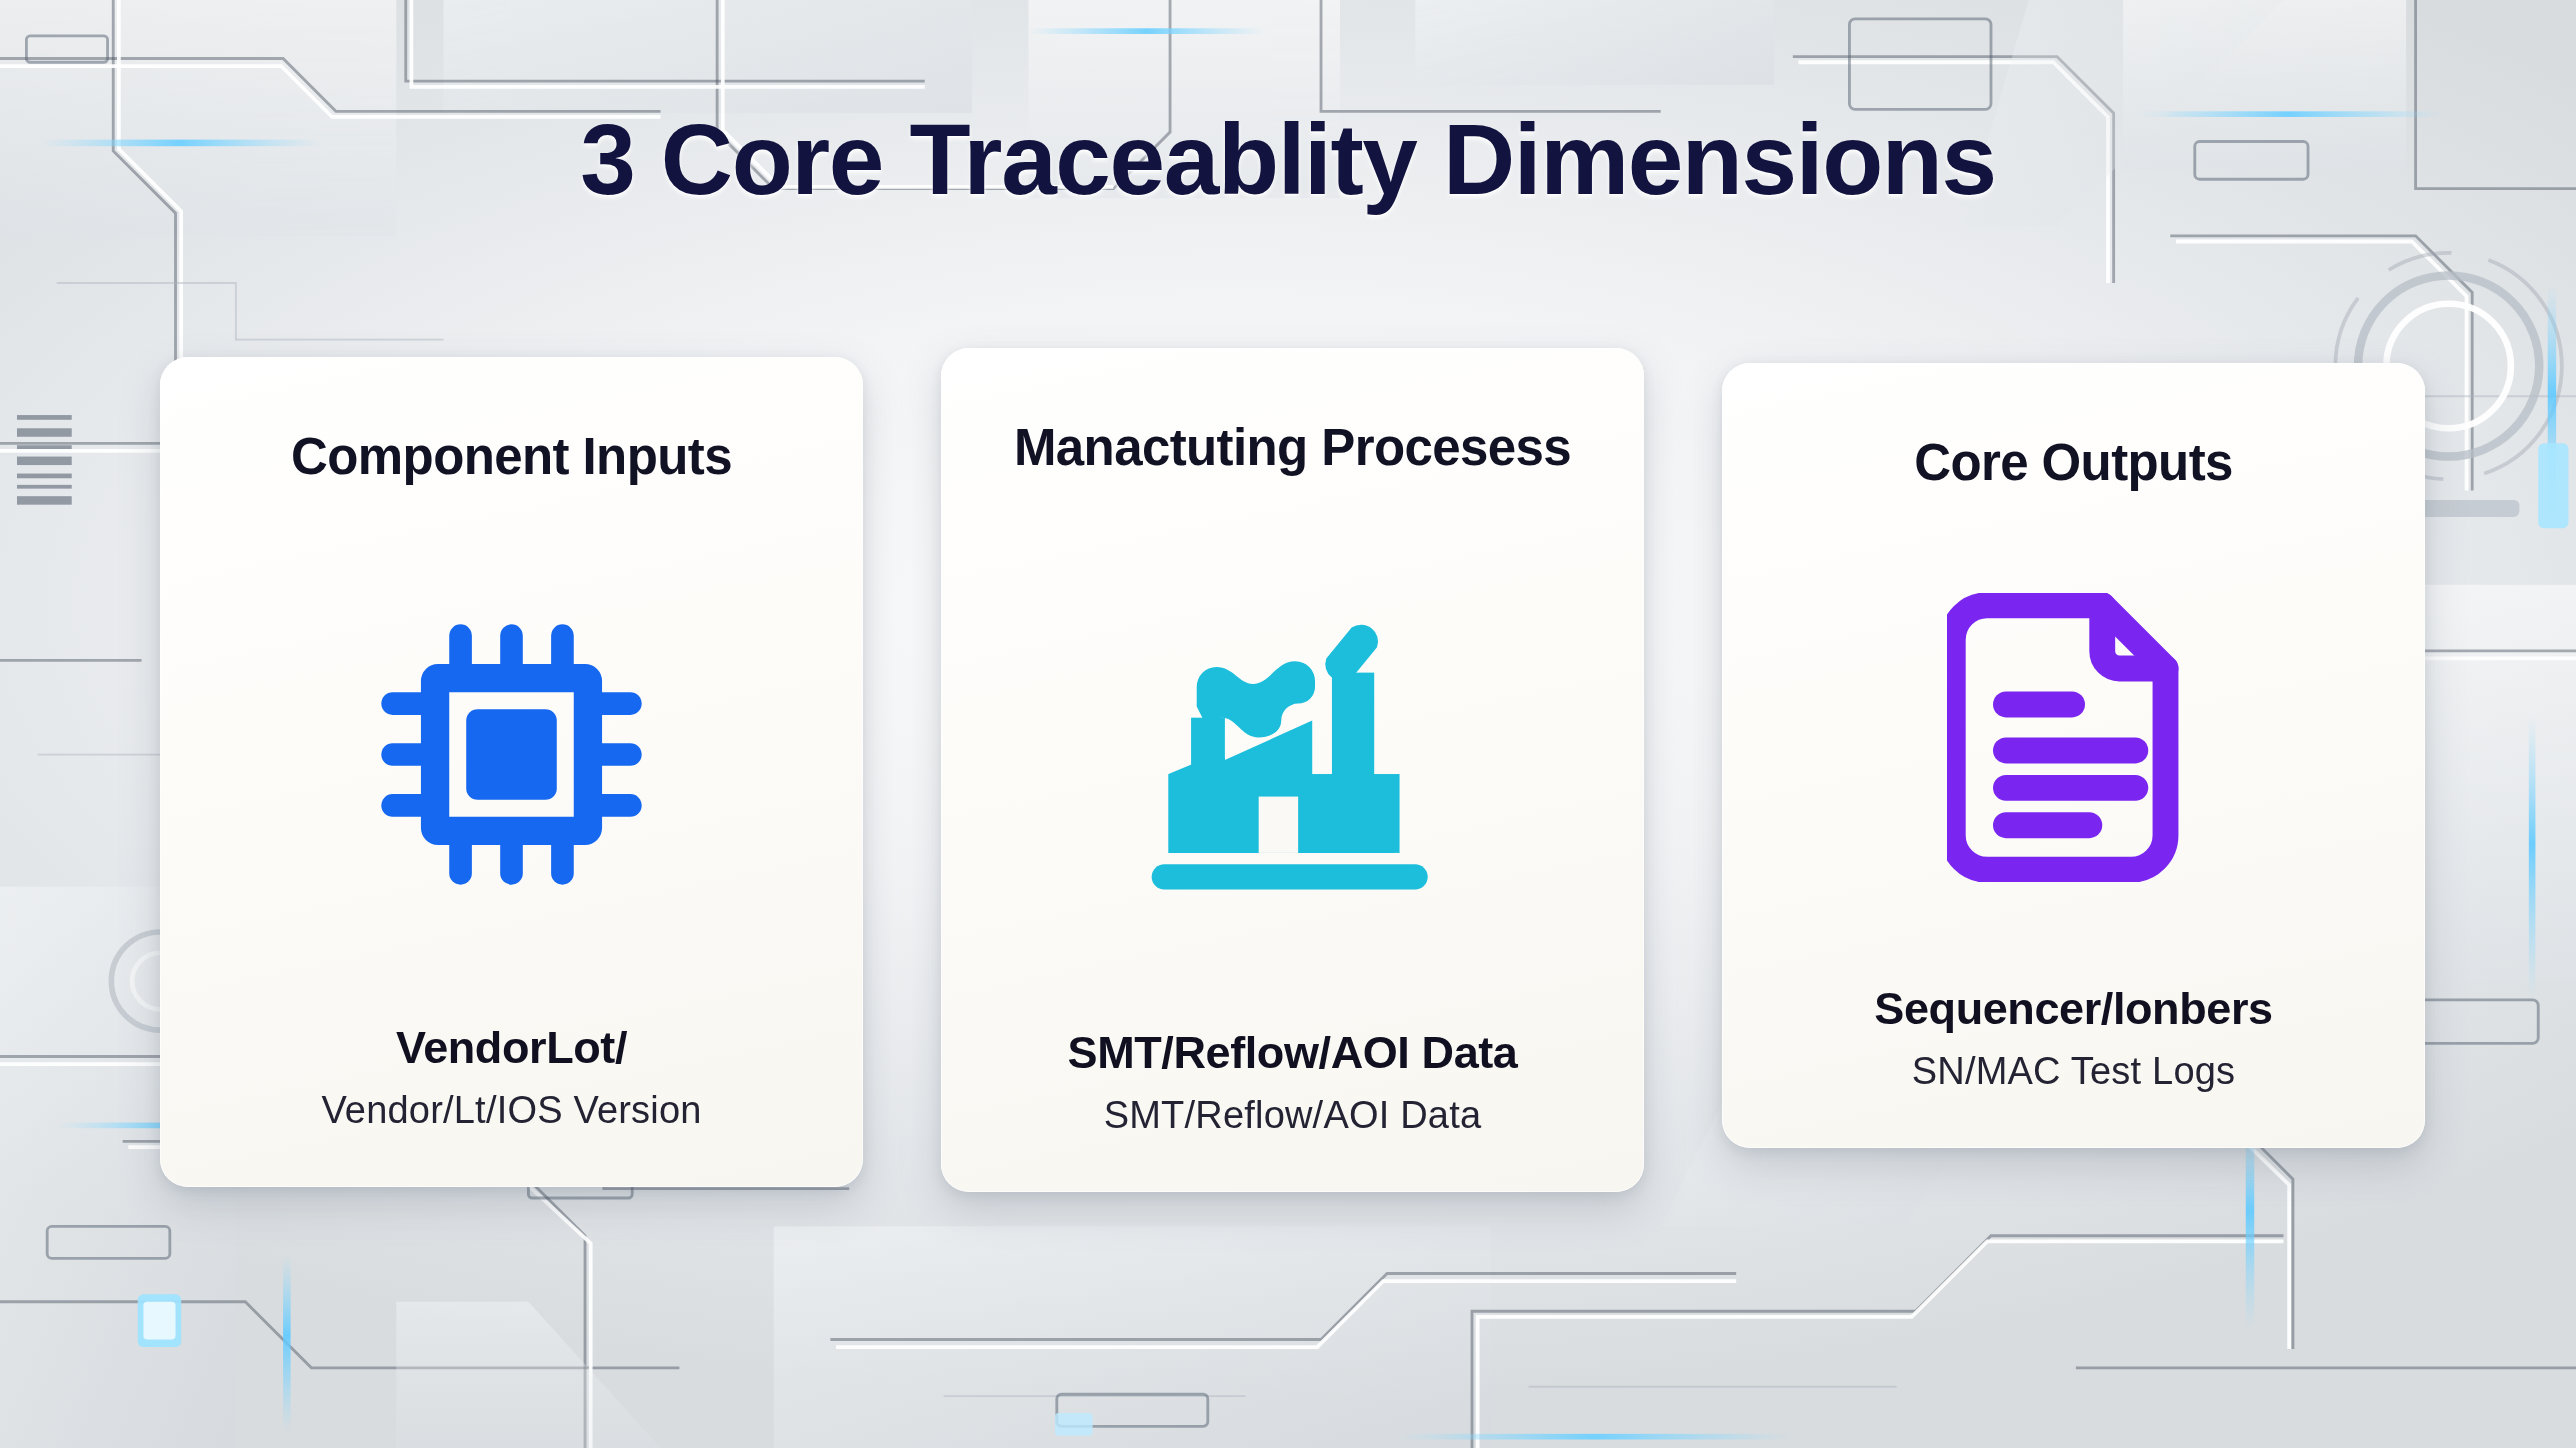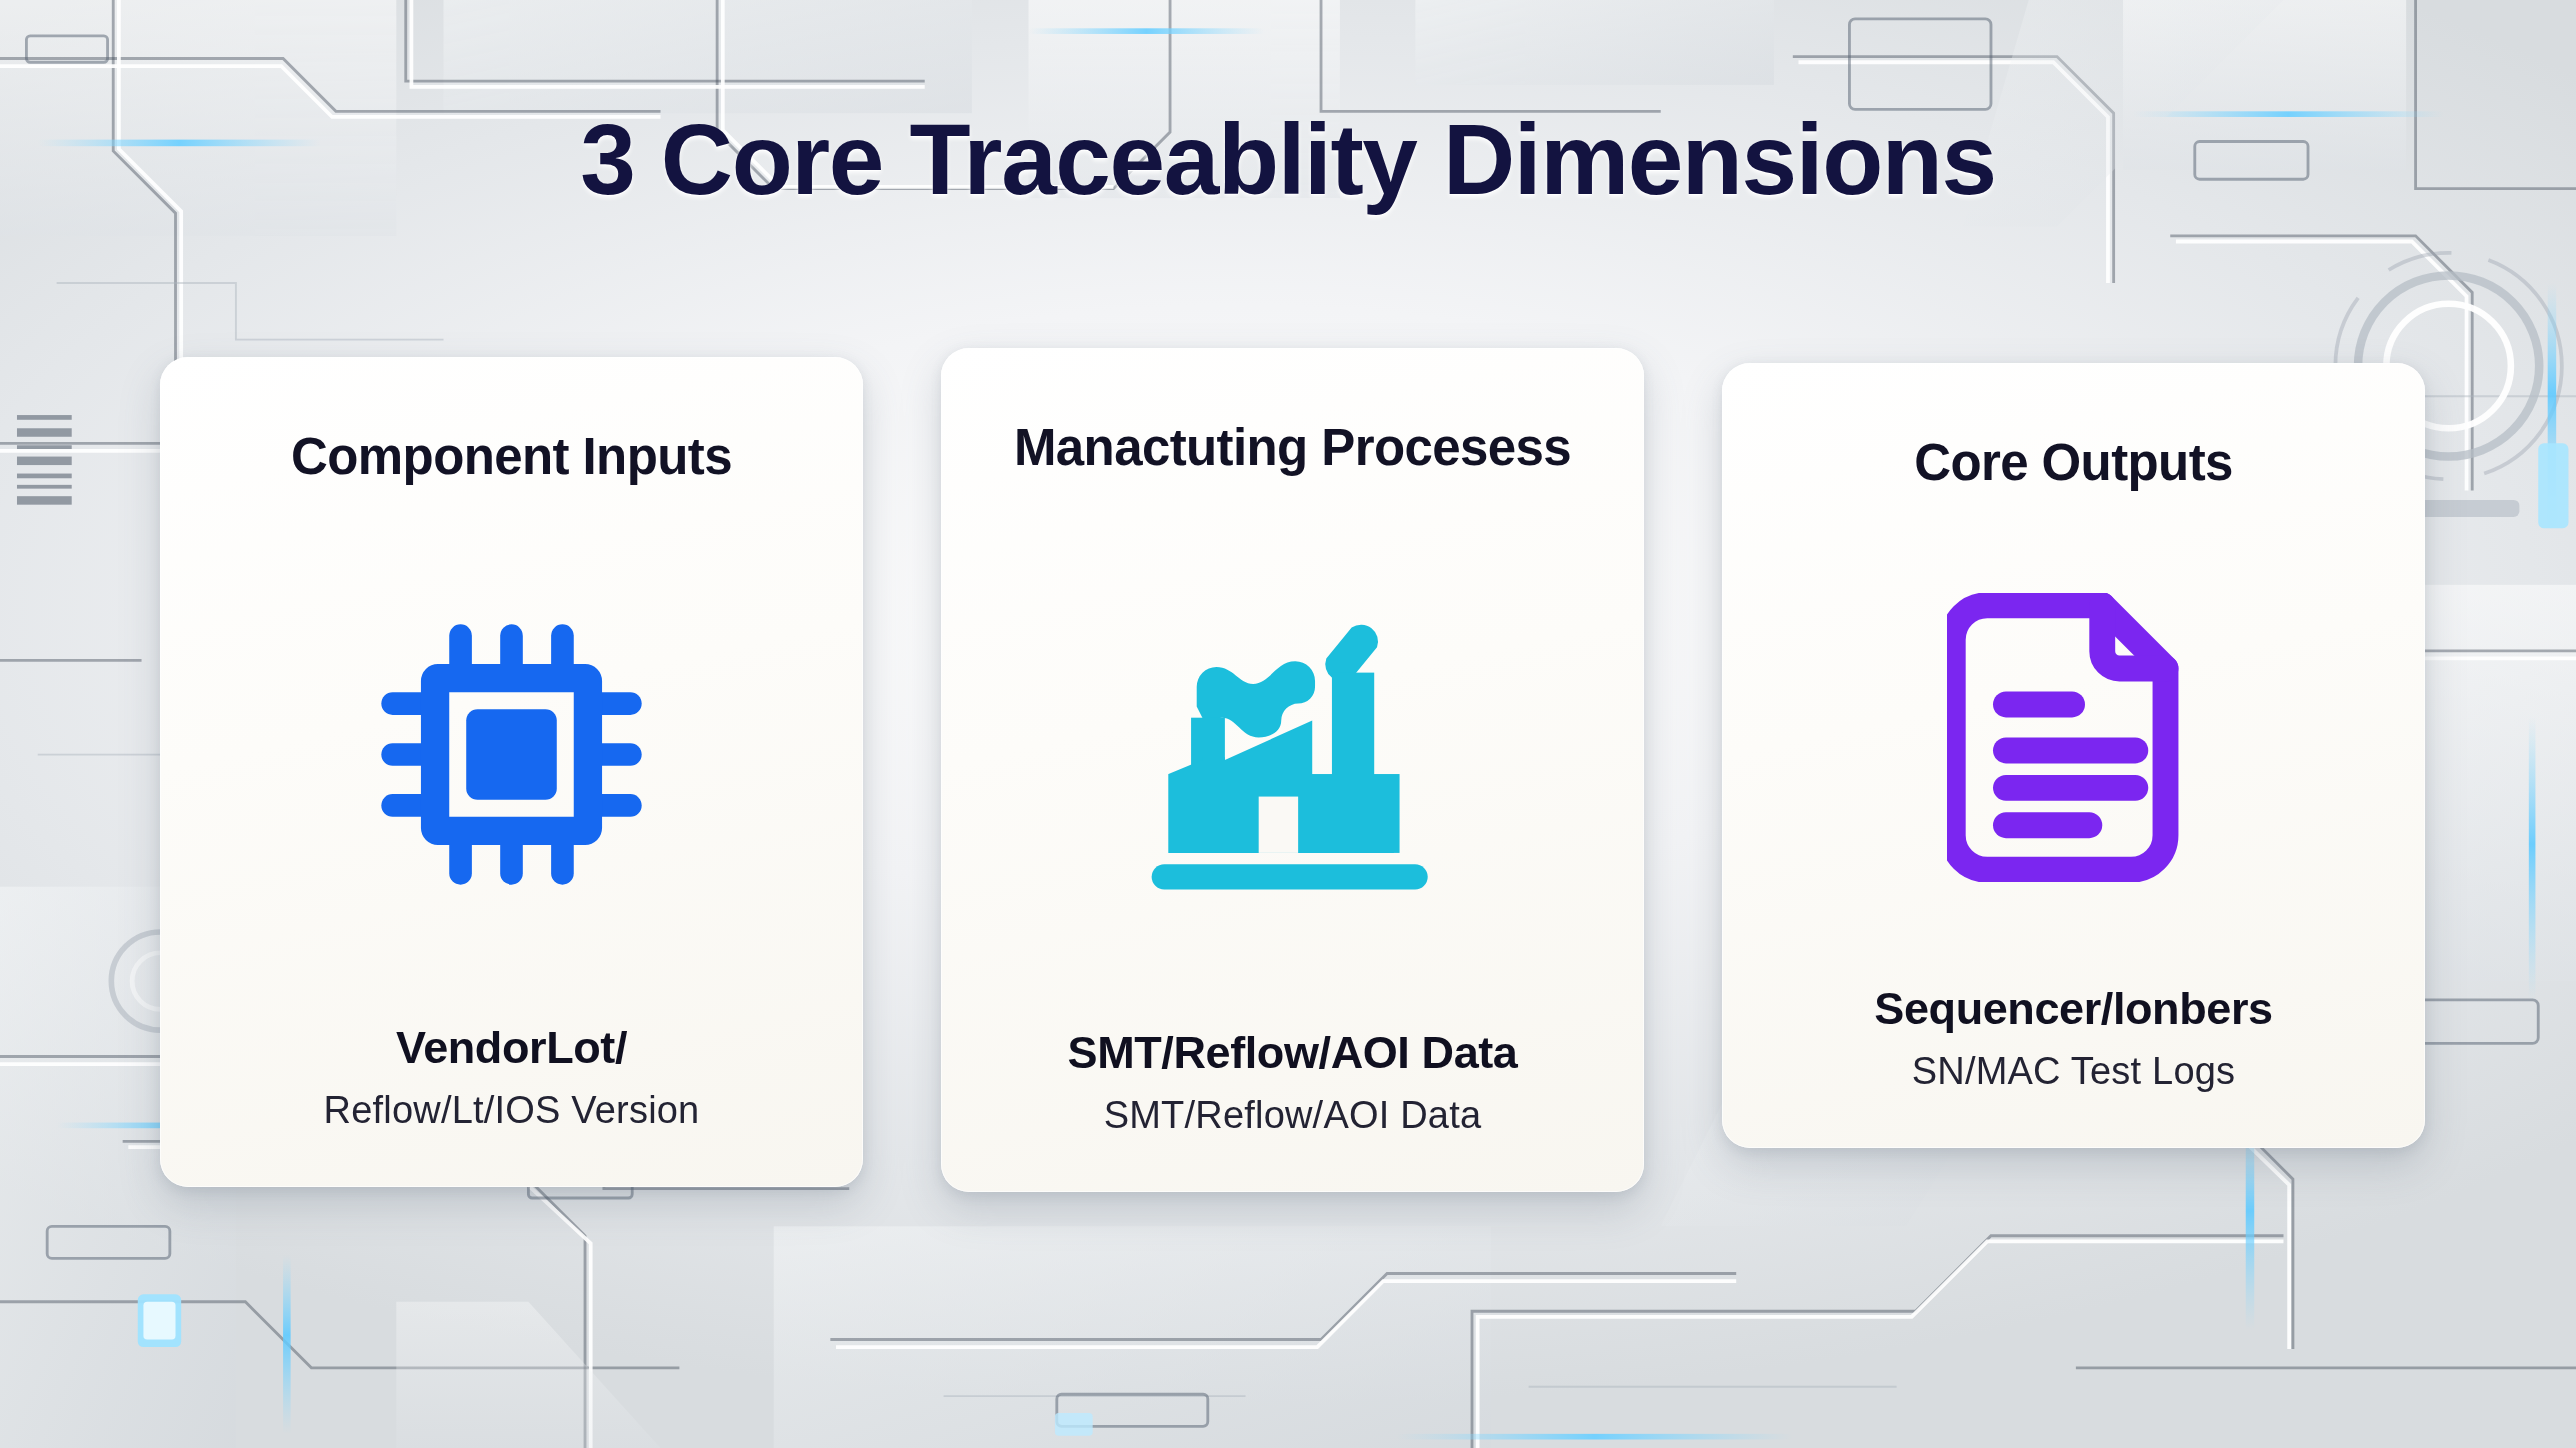--- a/index.html
+++ b/index.html
@@ -279,21 +279,21 @@
             <rect x="74" y="64" width="22" height="8" rx="4"></rect>
 
             <path d="M24 18 h52 a6 6 0 0 1 6 6 v52 a6 6 0 0 1 -6 6 h-52 a6 6 0 0 1 -6 -6 v-52 a6 6 0 0 1 6 -6 z
                      M28 28 v44 h44 v-44 z" fill-rule="evenodd"></path>
 
             <rect x="34" y="34" width="32" height="32" rx="4"></rect>
           </g>
         </svg>
       </div>
       <div class="card-lead">VendorLot/</div>
-      <div class="card-sub">Reflow/Lt/IOS Version</div>
+      <div class="card-sub">Vendor/Lt/IOS Version</div>
     </div>
 
     <div class="card card-2">
       <div class="card-title">Manactuting Procesess</div>
       <div class="icon-wrap">
         <svg width="293" height="283" viewBox="0 0 104 100">
           <g fill="#1CBEDC">
 
             <path d="M18 34 v-7 a7 7 0 0 1 7 -7 c6 0 8 6 13 6 c6 0 8 -8 15 -8 a7 7 0 0 1 7 7 v2
                      a6 6 0 0 1 -6 6 a6 6 0 0 0 -6 6 c0 4 -4 6 -8 6 c-6 0 -8 -7 -13 -7 a4 4 0 0 0 -4 4 v2 z"></path>

